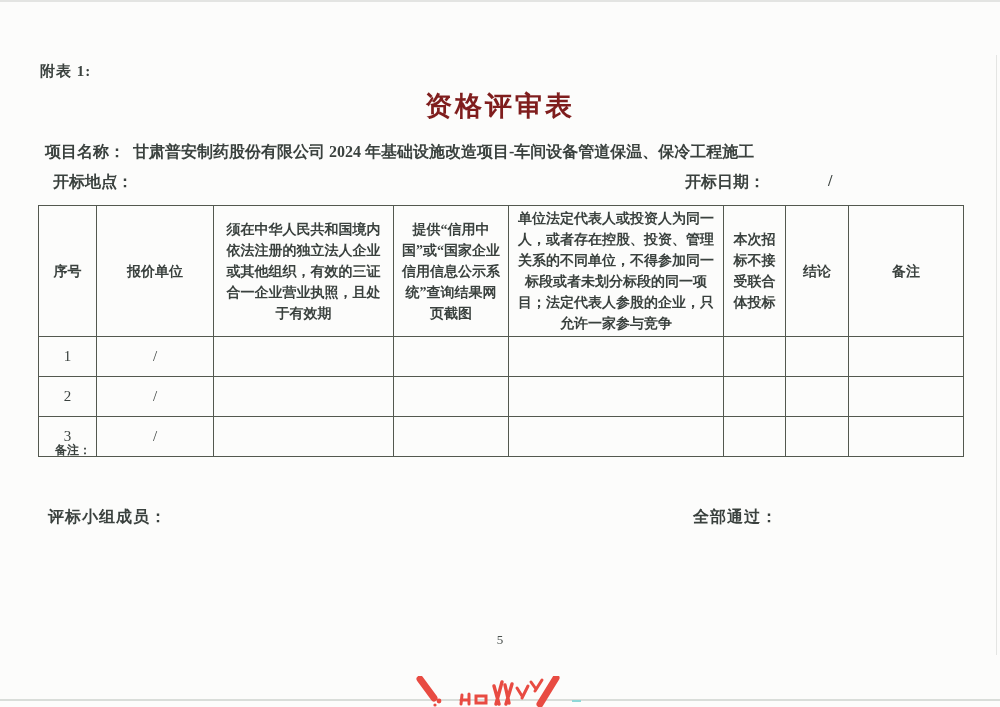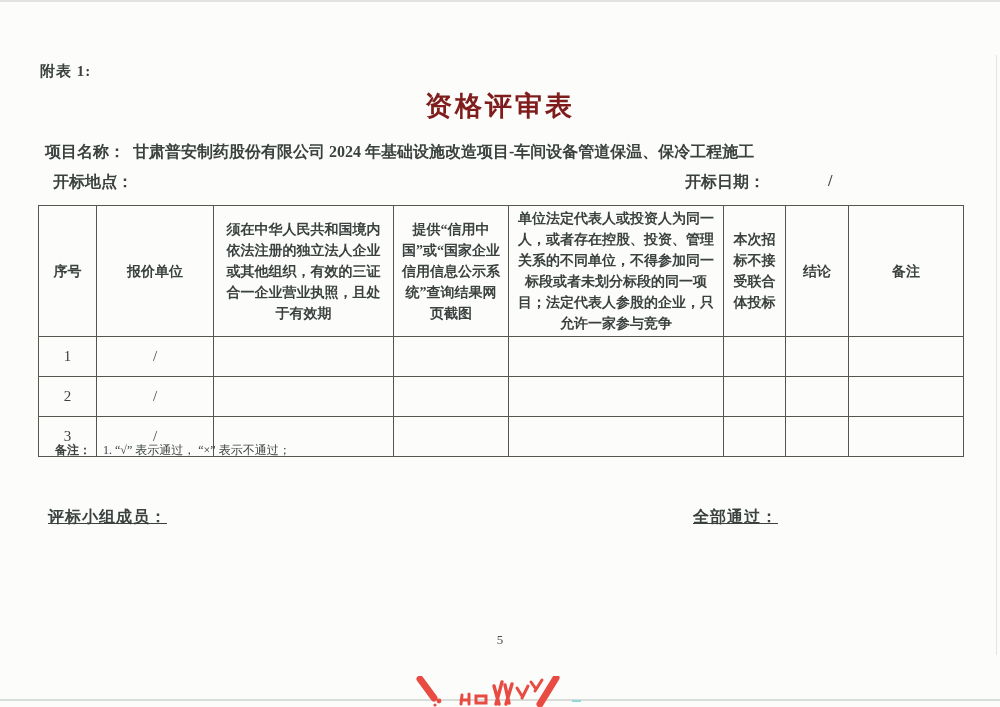--- a/index.html
+++ b/index.html
@@ -39,21 +39,21 @@
   }
   .review-table tr.header-row td{font-weight:bold;line-height:21px;height:106px;}
   .review-table tr.body-row td{height:40px;font-size:15px;}
   .review-table td.seq{font-size:14px;}
 
   .notes{position:absolute;left:55px;top:440px;font-size:12px;line-height:20px;}
   .notes .note-label{position:absolute;left:0;top:0;font-weight:bold;}
   .notes .note-items{margin-left:48px;}
   .notes .note-item{white-space:nowrap;}
 
-  .footer-label{position:absolute;font-size:16px;font-weight:bold;letter-spacing:1px;text-decoration:underline;}
+  .footer-label{position:absolute;font-size:16px;font-weight:bold;letter-spacing:1px;}
   .evaluators{left:48px;top:507px;}
   .supervisor{left:693px;top:507px;}
 
   .page-number{position:absolute;left:0;top:632px;width:1000px;text-align:center;font-size:13px;color:#4a514e;}
 
   .seal-clip{position:absolute;left:398px;top:676px;width:175px;height:31px;overflow:hidden;}
 </style>
 </head>
 <body>
 
@@ -125,21 +125,20 @@
       <td></td>
       <td></td>
       <td></td>
     </tr>
   </tbody>
 </table>
 
 <div class="notes">
   <span class="note-label">备注：</span>
   <div class="note-items">
-    <div class="note-item">1. “√” 表示通过， “×” 表示不通过；</div>
   </div>
 </div>
 
 <div class="footer-label evaluators">评标小组成员：</div>
 <div class="footer-label supervisor">全部通过：</div>
 
 <div class="page-number">5</div>
 
 <div class="seal-clip">
   <svg width="175" height="31" viewBox="0 0 175 31">

